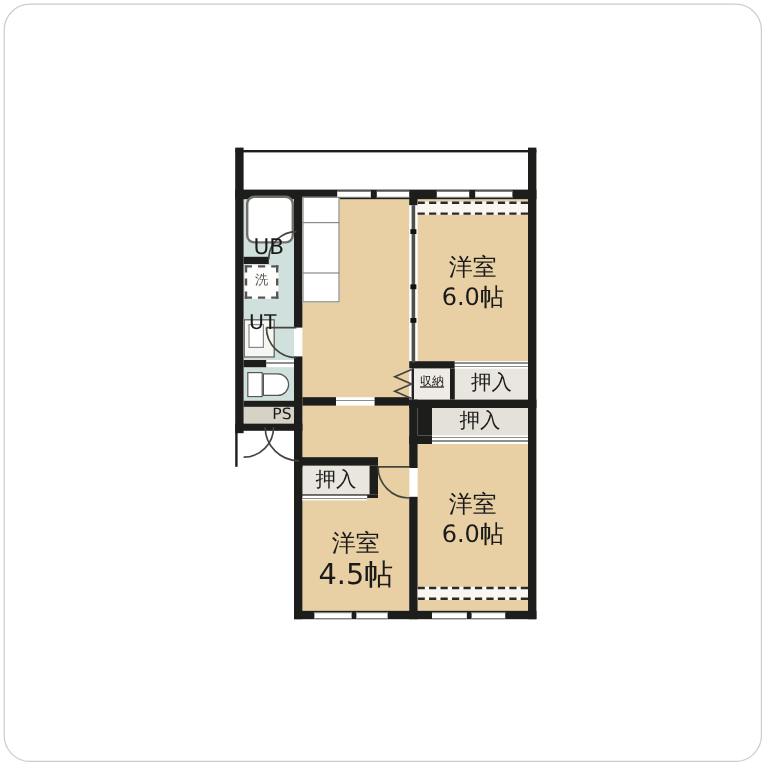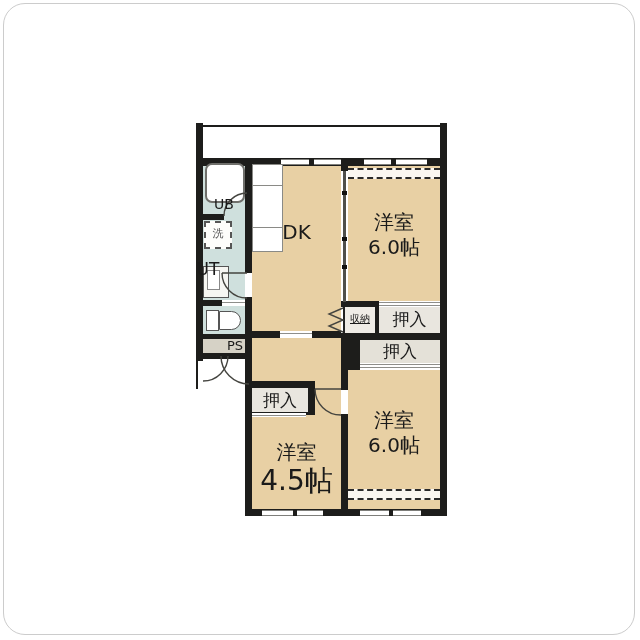--- a/index.html
+++ b/index.html
@@ -50,33 +50,32 @@
 
   <svg class="arcs" width="640" height="640" viewBox="0 0 640 640" fill="none" stroke="#44443f" stroke-width="1.4">
     <path d="M 224,216 A 23,23 0 0 1 247,193"></path>
     <path d="M 222,273 L 247,273 M 222,273 A 25,25 0 0 0 247,298"></path>
     <path d="M 315,389 L 341,389 M 315,389 A 26,26 0 0 0 341,415"></path>
     <path d="M 228,356 A 25,25 0 0 1 203,381"></path>
     <path d="M 221,356 A 28,28 0 0 0 249,384"></path>
     <path d="M 343,308 L 329,314 L 343,320 L 329,326 L 343,332"></path>
   </svg>
 
-  <div class="lbl" style="left:203px;top:197px;width:42px;font-size:14px;">UB</div>
+  <div class="lbl" style="left:203px;top:197px;width:42px;font-size:18px;">UB</div>
   <div class="lbl" style="left:204px;top:228px;width:28px;font-size:11px;color:#555;">洗</div>
-  <div class="lbl" style="left:187px;top:260px;width:42px;font-size:17px;">UT</div>
+  <div class="lbl" style="left:198px;top:260px;width:42px;font-size:17px;">UT</div>
   <div class="lbl" style="left:214px;top:339px;width:42px;font-size:13px;">PS</div>
-  <div class="lbl" style="left:252px;top:221px;width:89px;font-size:20px;">DK</div>
   <div class="lbl" style="left:348px;top:211px;width:92px;font-size:20px;">洋室</div>
   <div class="lbl" style="left:348px;top:236px;width:92px;font-size:20px;">6.0帖</div>
   <div class="lbl" style="left:345px;top:313px;width:30px;font-size:10px;text-decoration:underline;">収納</div>
   <div class="lbl" style="left:379px;top:310px;width:61px;font-size:17px;">押入</div>
   <div class="lbl" style="left:360px;top:342px;width:80px;font-size:17px;">押入</div>
   <div class="lbl" style="left:252px;top:391px;width:56px;font-size:17px;">押入</div>
   <div class="lbl" style="left:252px;top:441px;width:89px;font-size:20px;">洋室</div>
-  <div class="lbl" style="left:252px;top:466px;width:89px;font-size:28px;">4.5帖</div>
+  <div class="lbl" style="left:252px;top:466px;width:89px;font-size:24px;">4.5帖</div>
   <div class="lbl" style="left:348px;top:409px;width:92px;font-size:20px;">洋室</div>
   <div class="lbl" style="left:348px;top:434px;width:92px;font-size:20px;">6.0帖</div>
 <div class="wall" style="left: 196px; top: 123px; width: 7px; height: 238px;"></div>
     <div class="wall" style="left: 440px; top: 123px; width: 7px; height: 393px;"></div>
     <div class="wall" style="left: 196px; top: 125px; width: 251px; height: 2px;"></div>
     <div class="wall" style="left: 196px; top: 158px; width: 251px; height: 8px;"></div>
     <div class="wall" style="left: 245px; top: 381px; width: 7px; height: 135px;"></div>
     <div class="wall" style="left: 245px; top: 509px; width: 202px; height: 7px;"></div>
     <div class="wall" style="left: 245px; top: 161px; width: 7px; height: 112px;"></div>
     <div class="wall" style="left: 245px; top: 297px; width: 7px; height: 93px;"></div>

